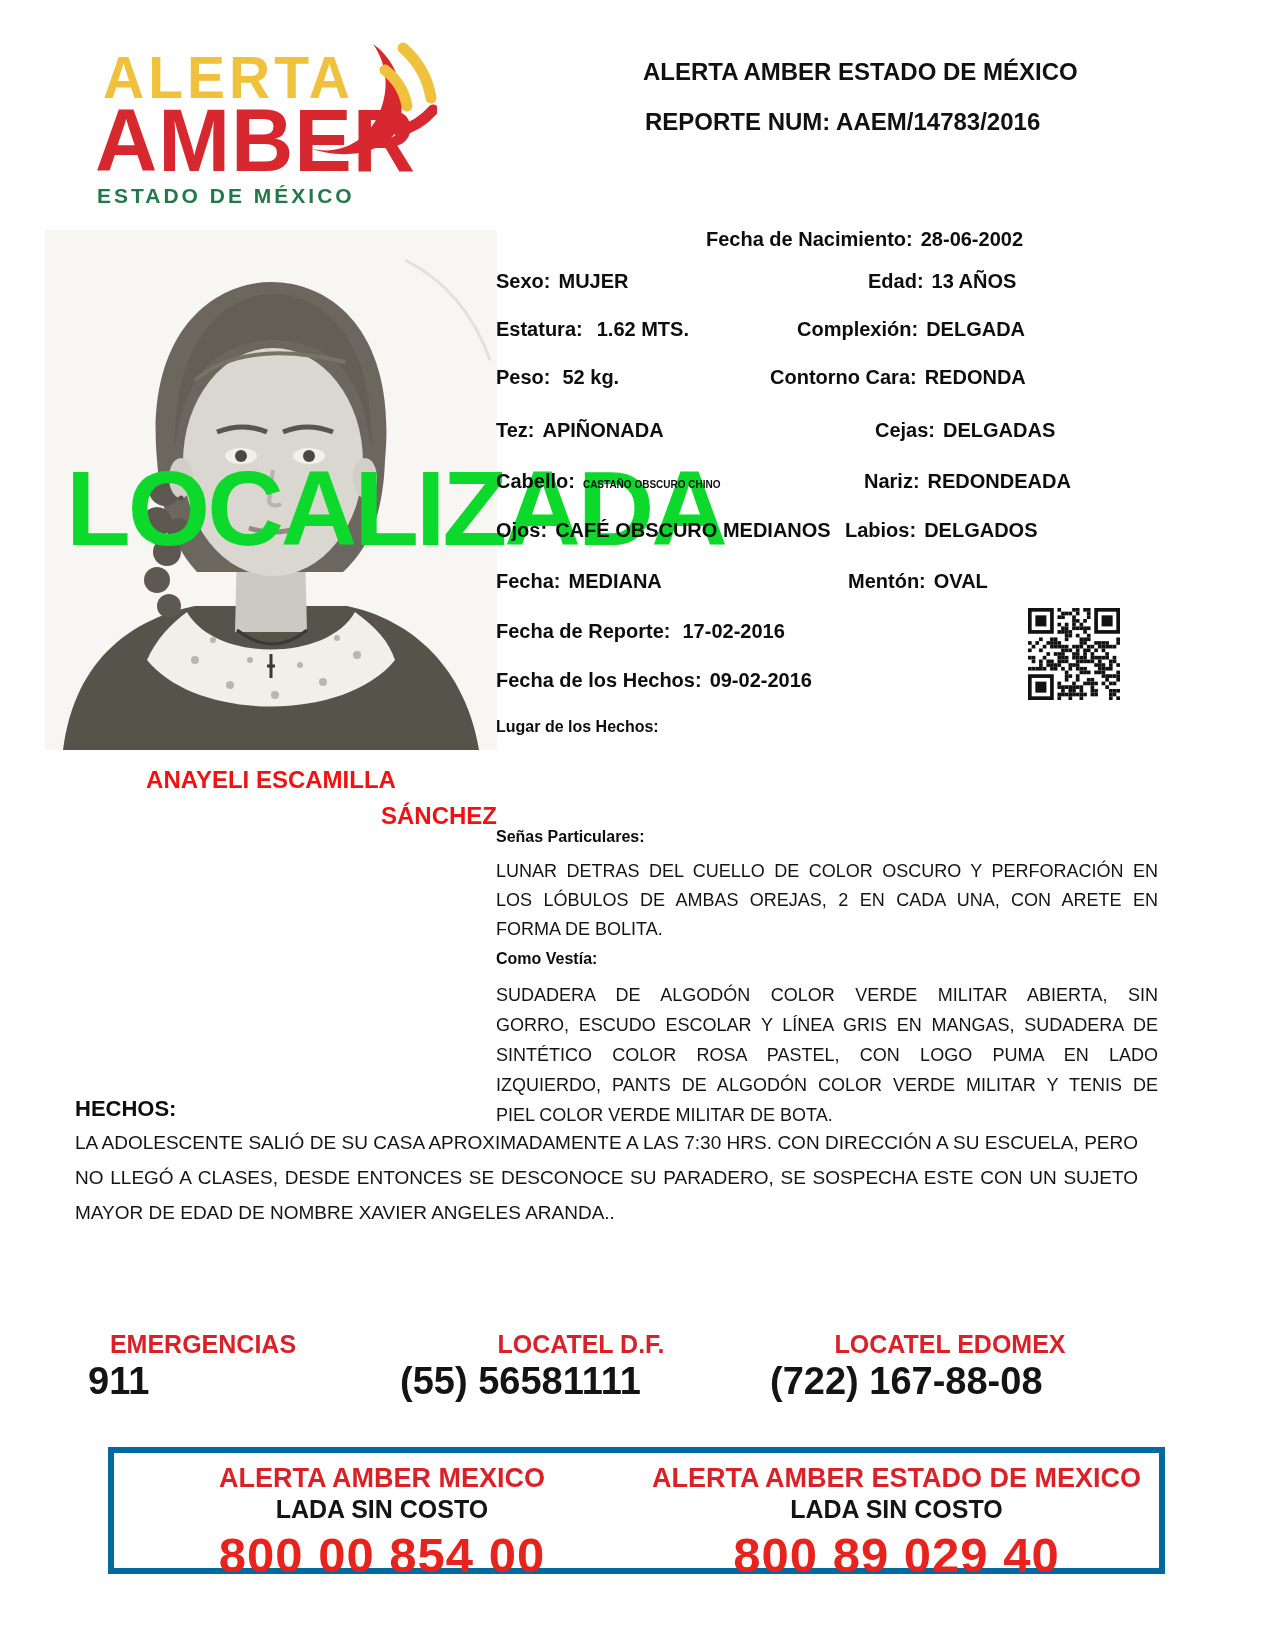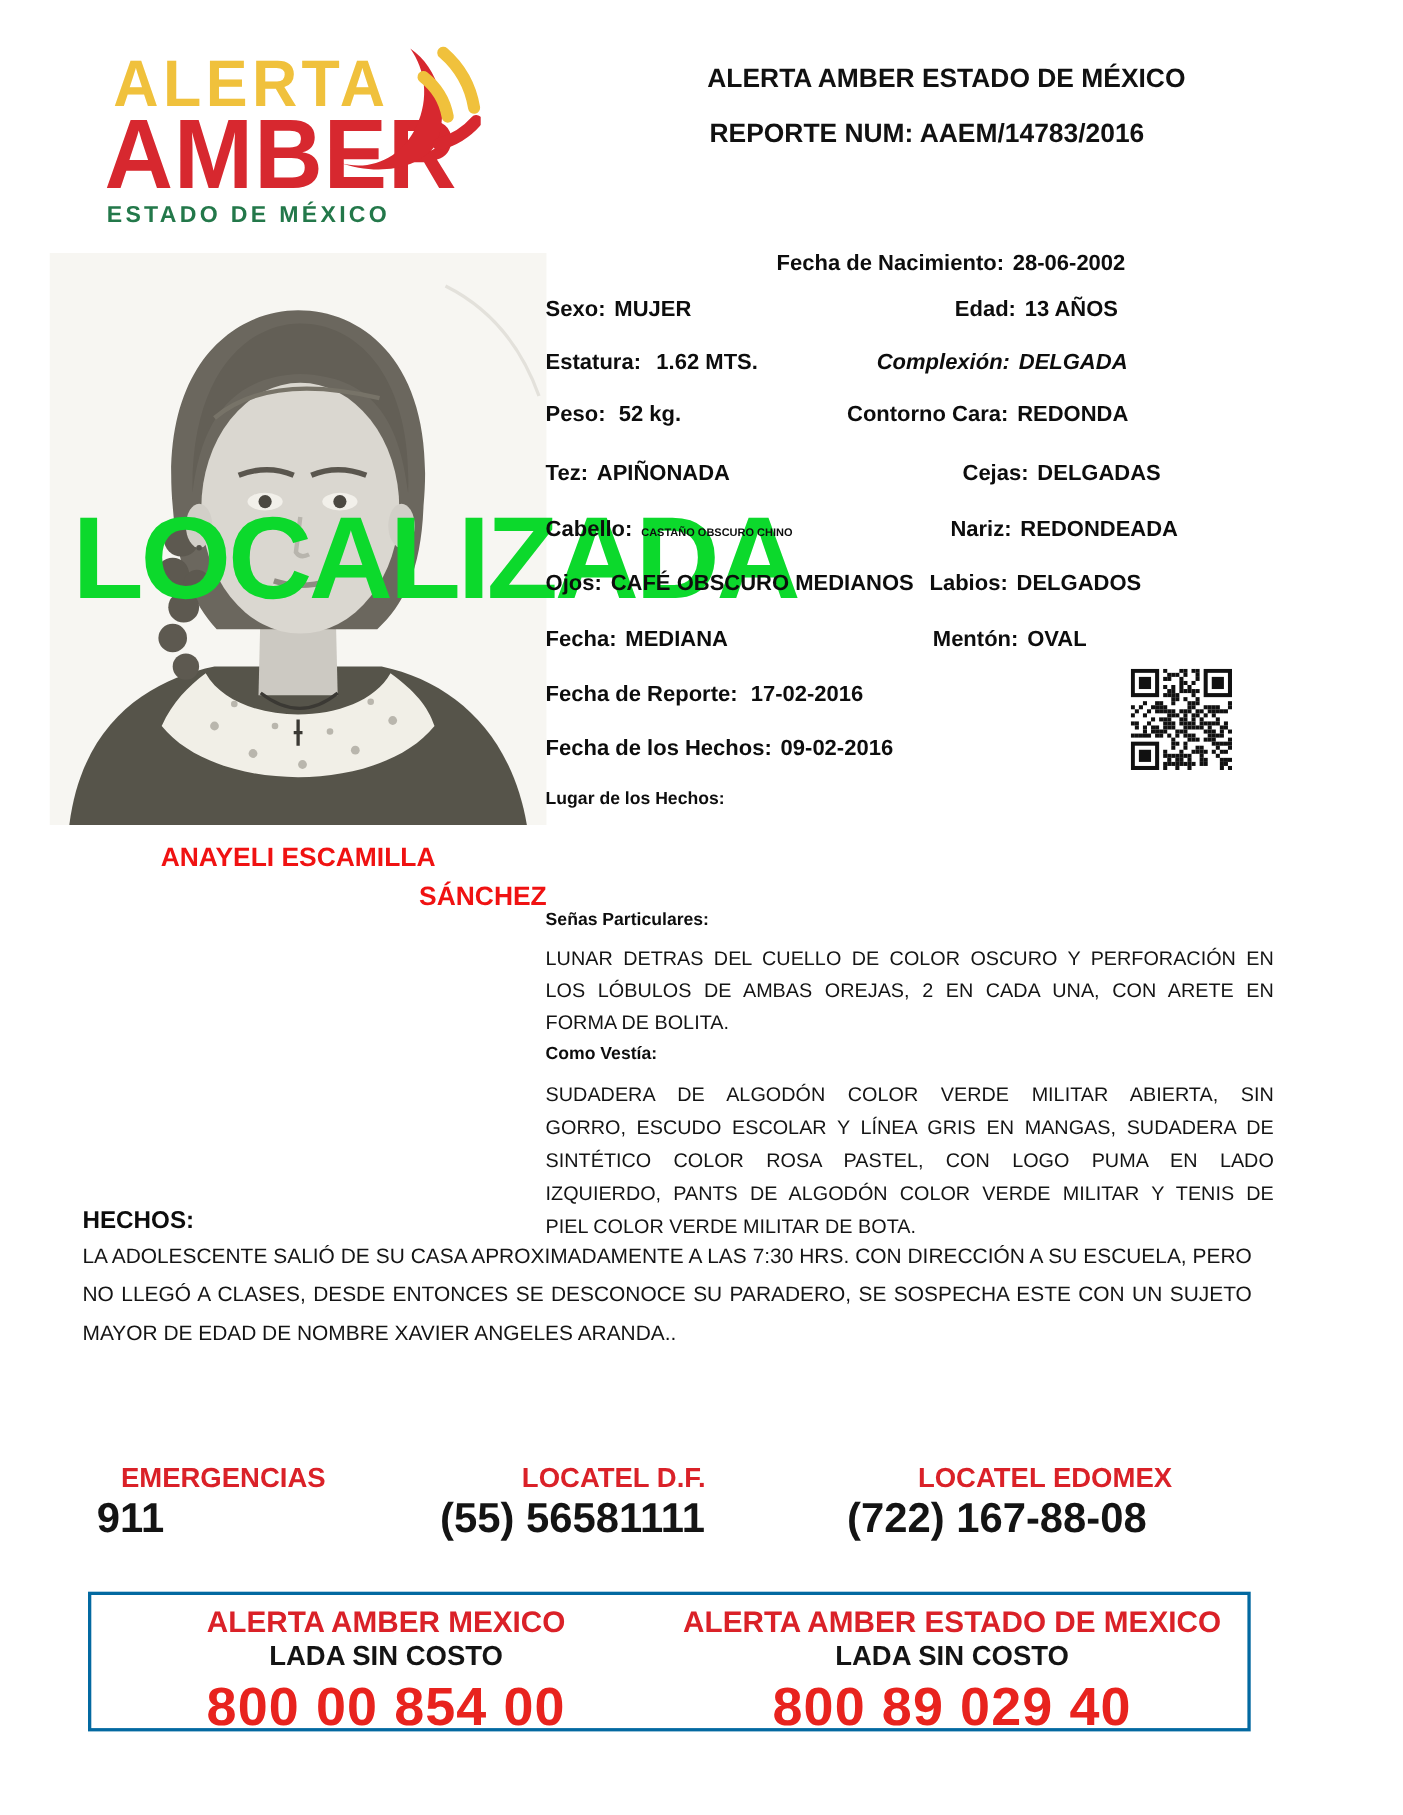--- a/index.html
+++ b/index.html
@@ -36,21 +36,21 @@
   .lugar-body  { left:504px; top:750px;  width:652px; font-size:19px; line-height:28px; }
   .senas-body  { left:496px; top:857px;  width:662px; line-height:29px; }
   .vestia-body { left:496px; top:980px;  width:662px; line-height:30px; }
   .hechos-body { left:75px;  top:1125px; width:1063px; font-size:19px; line-height:35px; }
 
   
   .contact-label { position:absolute; top:1330px; font-size:25px; font-weight:bold; text-align:center; }
   .contact-number{ position:absolute; top:1360px; font-size:38px; font-weight:bold; color:#141414; text-align:left; }
 
   
-  .footer-box { position:absolute; left:80px; top:1447px; width:1057px; height:127px; border:3px solid #0369a1; z-index:3; }
+  .footer-box { position:absolute; left:108px; top:1447px; width:1057px; height:127px; border:6px solid #0369a1; z-index:3; }
   .fb-col { position:absolute; top:0; height:100%; text-align:center; }
   .fb-col.left  { left:18px;  width:500px; }
   .fb-col.right { left:520px; width:525px; }
   .fb-title  { margin-top:10px; font-size:27px; font-weight:bold; }
   .fb-sub    { margin-top:1px;  font-size:25px; font-weight:bold; color:#141414; }
   .fb-number { margin-top:3px;  font-size:49px; font-weight:bold; letter-spacing:1px; }
 </style>
 </head>
 <body>
 
@@ -140,21 +140,21 @@
   </div>
   <div class="frow" style="left:496px; top:270px;">
     <span>Sexo:</span><span class="val">MUJER</span>
   </div>
   <div class="frow" style="left:868px; top:270px;">
     <span>Edad:</span><span class="val">13 AÑOS</span>
   </div>
   <div class="frow" style="left:496px; top:318px;">
     <span>Estatura:</span><span class="val" style="margin-left:14px;">1.62 MTS.</span>
   </div>
-  <div class="frow" style="left:797px; top:318px;font-style:italic;">
+  <div class="frow" style="left:797px; top:318px;">
     <span>Complexión:</span><span class="val">DELGADA</span>
   </div>
   <div class="frow" style="left:496px; top:366px;">
     <span>Peso:</span><span class="val" style="margin-left:12px;">52 kg.</span>
   </div>
   <div class="frow" style="left:770px; top:366px;">
     <span>Contorno Cara:</span><span class="val">REDONDA</span>
   </div>
   <div class="frow" style="left:496px; top:419px;">
     <span>Tez:</span><span class="val">APIÑONADA</span>
@@ -440,21 +440,21 @@
 
   <div class="sec-head" style="left:75px; top:1096px; font-size:22px;">HECHOS:</div>
   <div class="sec-body hechos-body">
     <span class="ln just">LA ADOLESCENTE SALIÓ DE SU CASA APROXIMADAMENTE A LAS 7:30 HRS. CON DIRECCIÓN A SU ESCUELA, PERO</span>
     <span class="ln just">NO LLEGÓ A CLASES, DESDE ENTONCES SE DESCONOCE SU PARADERO, SE SOSPECHA ESTE CON UN SUJETO</span>
     <span class="ln">MAYOR DE EDAD DE NOMBRE XAVIER ANGELES ARANDA..</span>
   </div>
 
   <div class="contact-label" style="left:88px;  width:230px; color:#da2128;">EMERGENCIAS</div>
   <div class="contact-number" style="left:88px;  width:230px;">911</div>
-  <div class="contact-label" style="left:418px; width:280px; color:#da2128;">LOCATEL D.F.</div>
+  <div class="contact-label" style="left:441px; width:280px; color:#da2128;">LOCATEL D.F.</div>
   <div class="contact-number" style="left:400px; width:340px;">(55) 56581111</div>
   <div class="contact-label" style="left:800px; width:300px; color:#da2128;">LOCATEL EDOMEX</div>
   <div class="contact-number" style="left:770px; width:360px;">(722) 167-88-08</div>
 
   <div class="footer-box">
     <div class="fb-col left">
       <div class="fb-title" style="color:#da2128;">ALERTA AMBER MEXICO</div>
       <div class="fb-sub">LADA SIN COSTO</div>
       <div class="fb-number" style="color:#e8231e;">800 00 854 00</div>
     </div>

